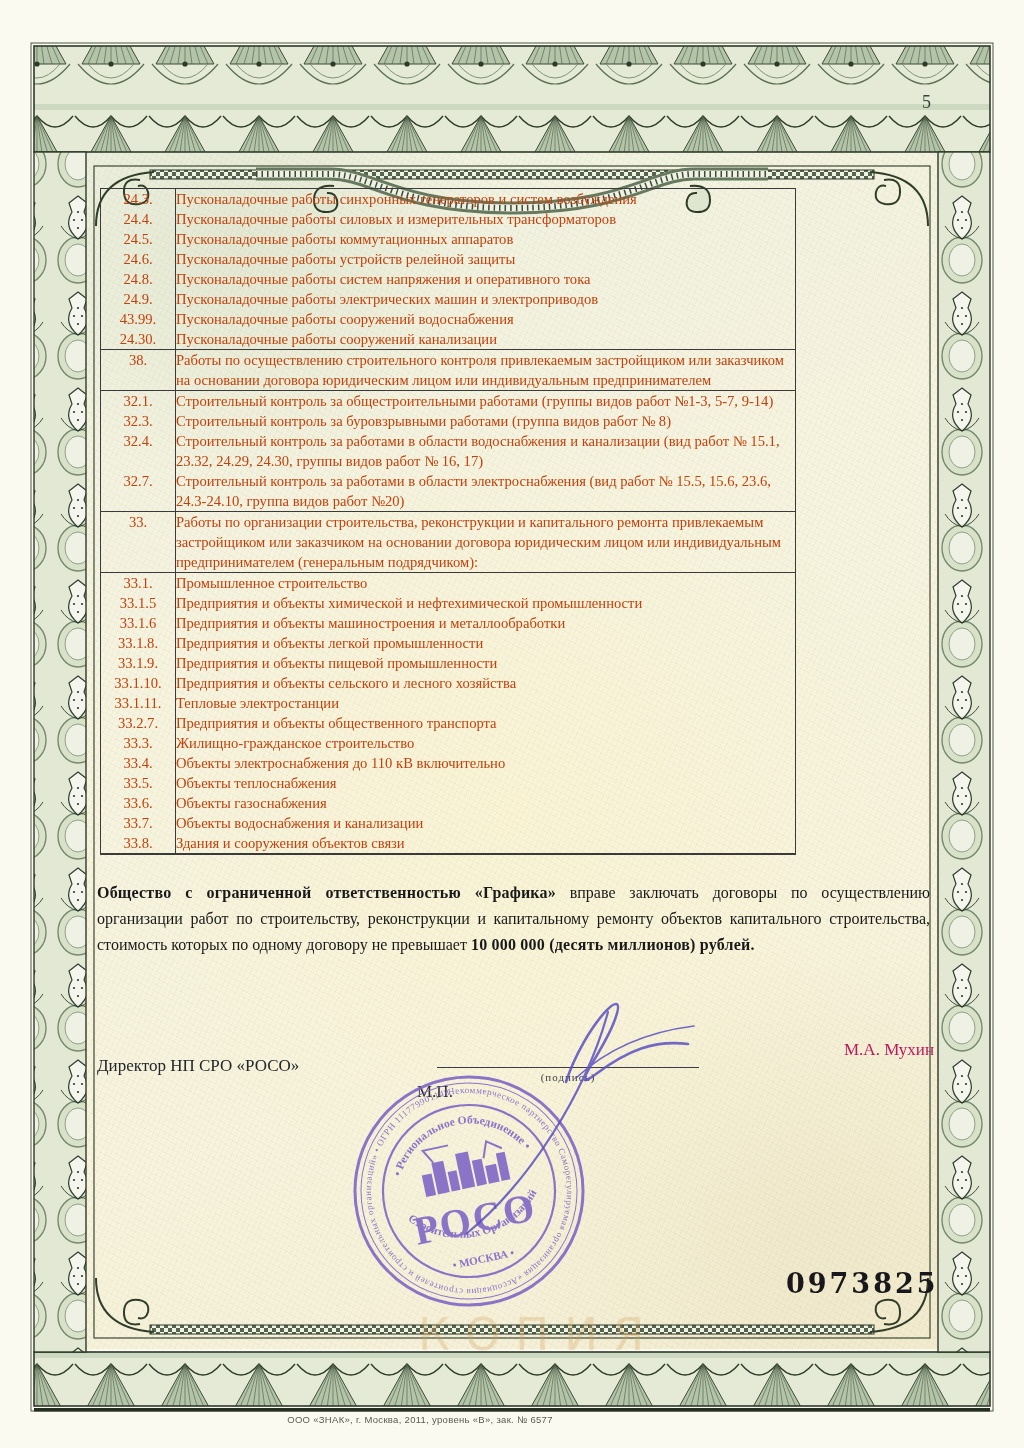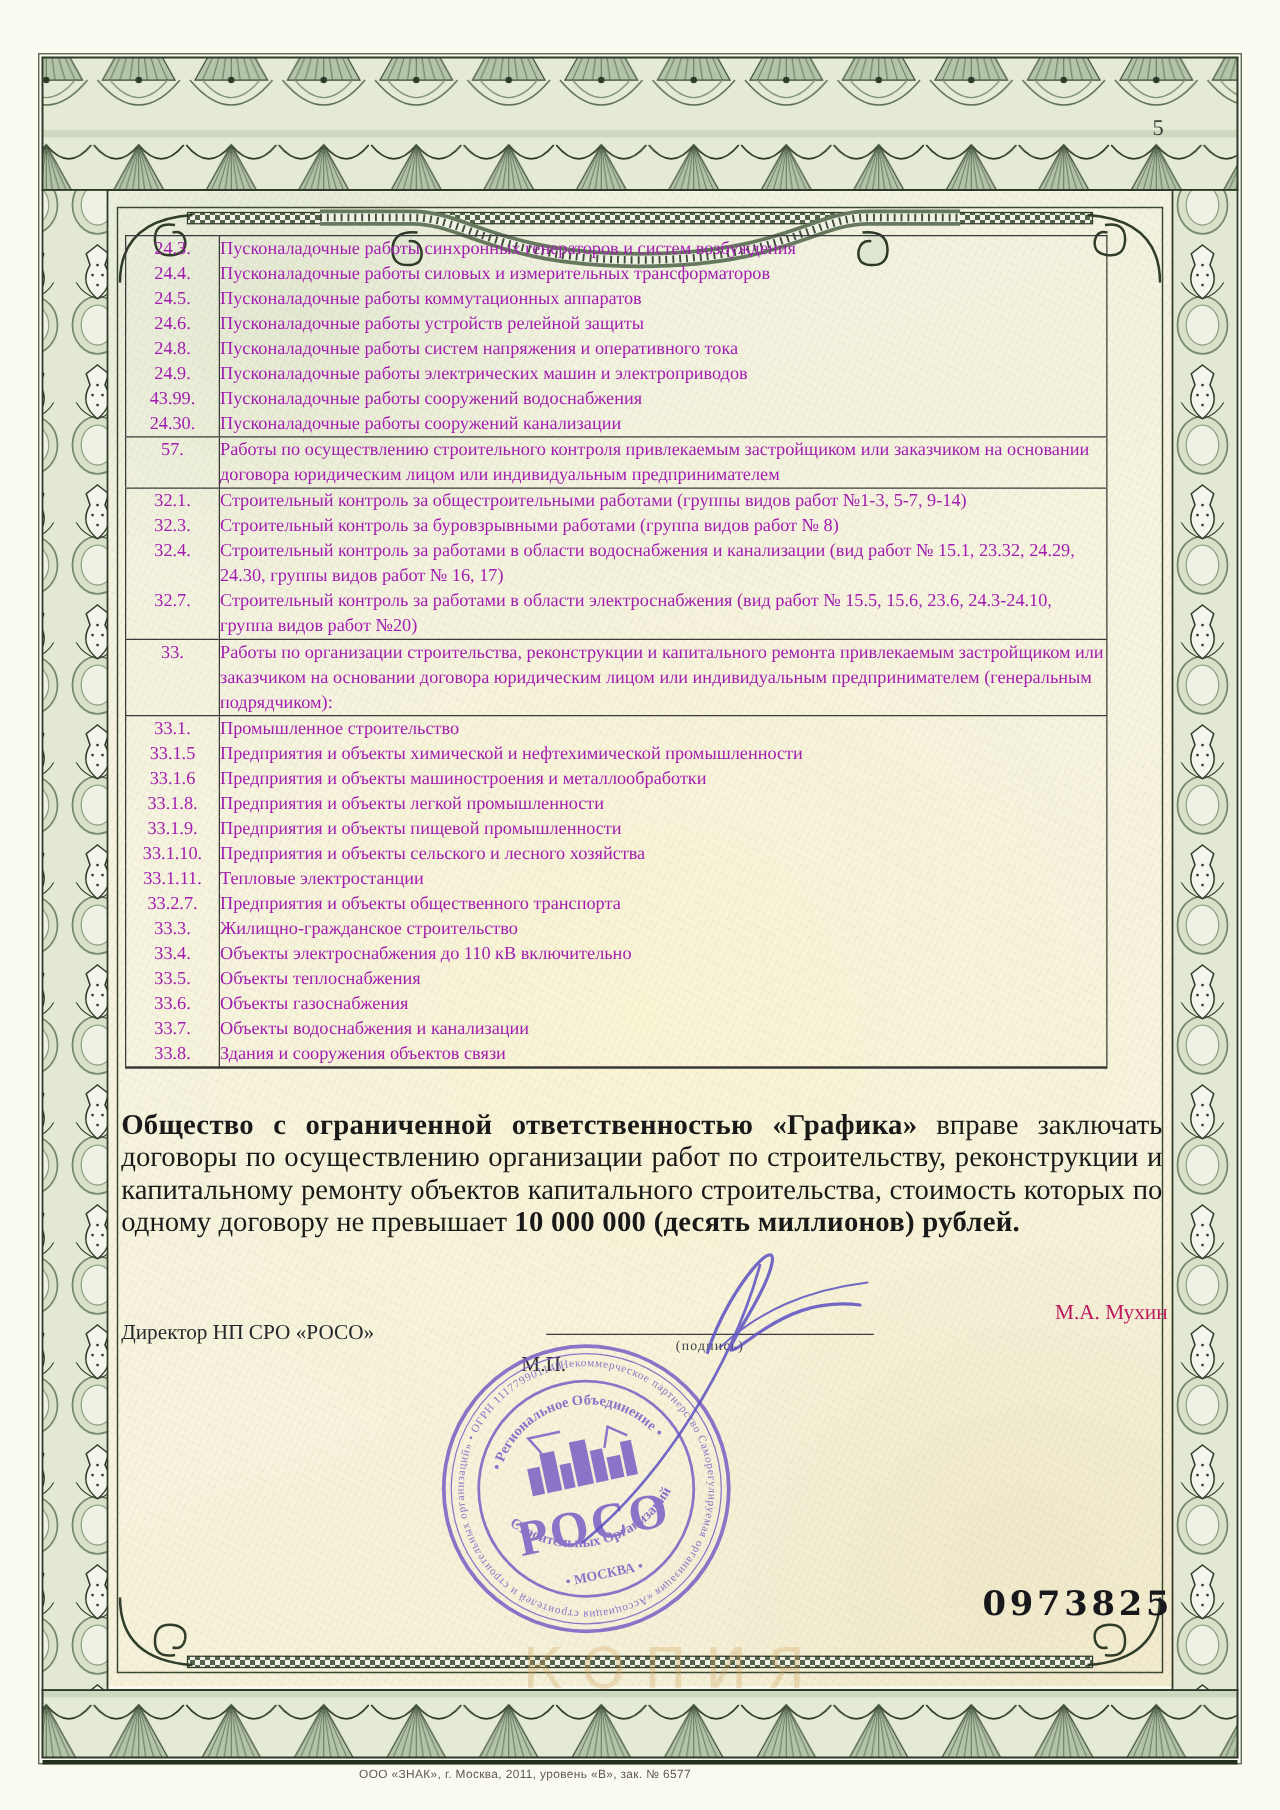--- a/index.html
+++ b/index.html
@@ -22,33 +22,33 @@
   .inner::after{
     content:"";position:absolute;inset:0;
     background:
       repeating-linear-gradient(115deg, rgba(160,150,100,.06) 0 1px, transparent 1px 5px),
       repeating-linear-gradient(28deg, rgba(120,150,110,.05) 0 1px, transparent 1px 6px);
   }
   svg.frame{position:absolute;left:0;top:0;pointer-events:none;}
   .pagenum{position:absolute;left:922px;top:92px;font-size:18px;color:#39413a;}
 
   table.works{
-    position:absolute;left:100px;top:188px;width:786px;
+    position:absolute;left:100px;top:188px;width:696px;
     border-collapse:collapse;table-layout:fixed;
-    font-size:14.6px;line-height:20px;color:#a21caf;
+    font-size:14.6px;line-height:20px;color:#c2410c;
     border:1.4px solid #3a3a3a;border-bottom-width:2.2px;
   }
   table.works td{vertical-align:top;padding:0;}
   td.code{width:74px;text-align:center;border-right:1px solid #3a3a3a;padding:0 2px;}
   td.desc{padding:0 6px 0 9px;}
   tr.sect td{border-top:1px solid #3a3a3a;}
 
   .grant{
     position:absolute;left:97px;top:864px;width:833px;
-    font-size:23px;line-height:26px;text-align:justify;color:#191919;
+    font-size:16px;line-height:26px;text-align:justify;color:#191919;
   }
   .grant b{letter-spacing:.2px;}
 
   .director{position:absolute;left:97px;top:1036px;font-size:17px;color:#23262b;margin-top:20px;}
   .dirname{position:absolute;left:812px;top:1040px;font-size:17px;color:#be185d;margin-left:32px;}
   .sigline{position:absolute;left:437px;top:1067px;width:262px;border-top:1.4px solid #3b3b45;}
   .sigcap{position:absolute;left:437px;top:1071px;width:262px;text-align:center;
     font-size:11px;letter-spacing:1px;color:#3d4046;}
   .mp{position:absolute;left:417px;top:1082px;font-size:17px;color:#2c2f36;}
 
@@ -178,21 +178,21 @@
         </tr>
         <tr>
           <td class="code">43.99.</td>
           <td class="desc">Пусконаладочные работы сооружений водоснабжения</td>
         </tr>
         <tr>
           <td class="code">24.30.</td>
           <td class="desc">Пусконаладочные работы сооружений канализации</td>
         </tr>
         <tr class="sect">
-          <td class="code">57.</td>
+          <td class="code">38.</td>
           <td class="desc">Работы по осуществлению строительного контроля привлекаемым застройщиком или заказчиком на основании договора юридическим лицом или индивидуальным предпринимателем</td>
         </tr>
         <tr class="sect">
           <td class="code">32.1.</td>
           <td class="desc">Строительный контроль за общестроительными работами (группы видов работ №1-3, 5-7, 9-14)</td>
         </tr>
         <tr>
           <td class="code">32.3.</td>
           <td class="desc">Строительный контроль за буровзрывными работами (группа видов работ № 8)</td>
         </tr>

